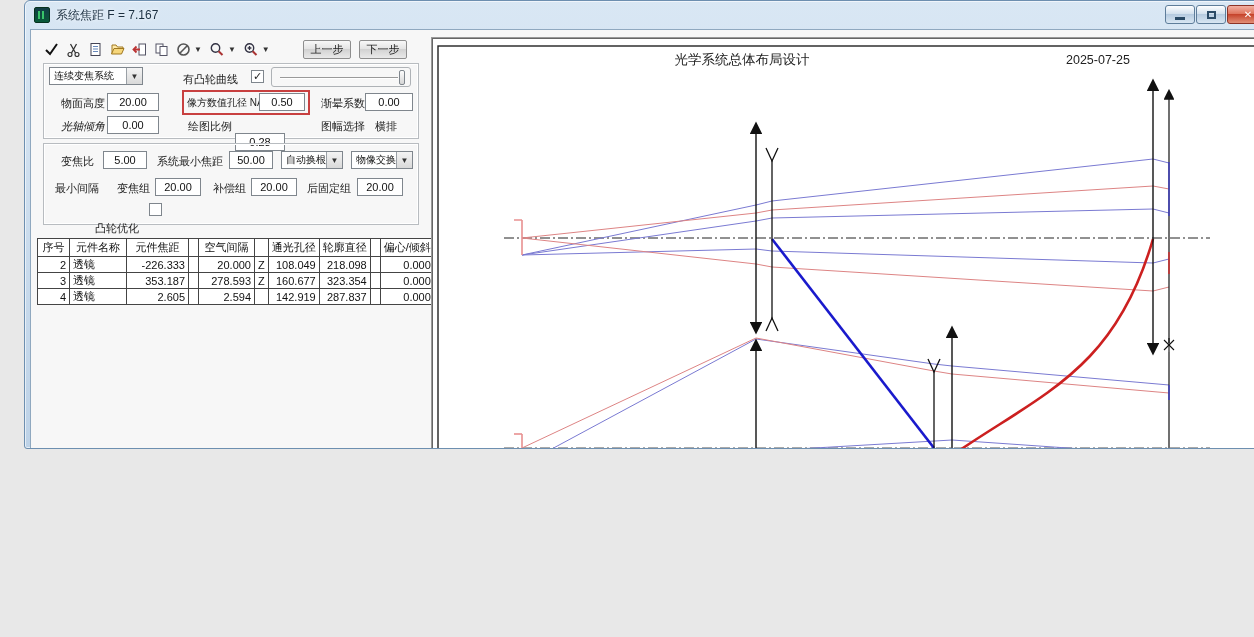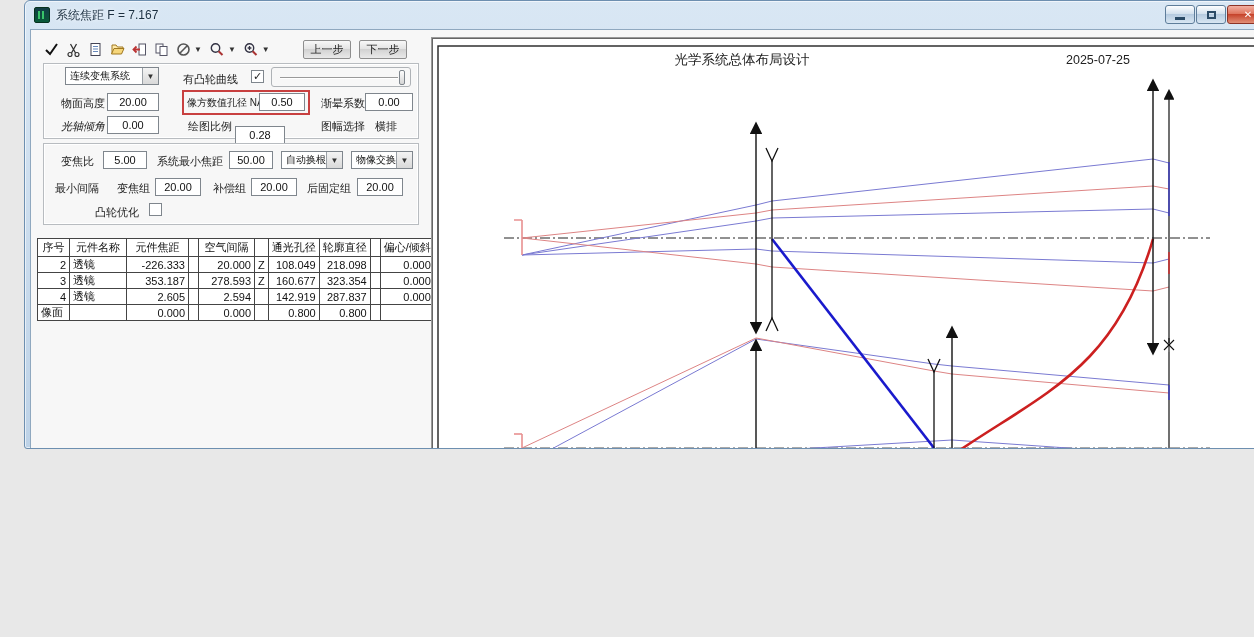--- a/index.html
+++ b/index.html
@@ -137,21 +137,21 @@
           <path d="M4.6 6h3.8M6.5 4.1v3.8" stroke="#334" stroke-width="1.3"></path>
         </svg>
       </span>
       <span class="dd">▼</span>
     </div>
   <div class="stepbtn" style="left:278px;">上一步</div>
   <div class="stepbtn" style="left:334px;">下一步</div>
 
   <div class="groupbox" style="left:18px;top:62px;width:376px;height:76px;"></div>
 
-  <div class="sel" style="left:40px;top:66px;width:94px;">
+  <div class="sel" style="left:24px;top:66px;width:94px;">
     <span style="font-size:10px;">连续变焦系统</span>
     <span class="arrowbox">▼</span>
   </div>
   <span class="lbl" style="left:158px;top:71px;">有凸轮曲线</span>
   <div class="chk" style="left:226px;top:69px;">✓</div>
   <div class="slider" style="left:246px;top:66px;width:140px;height:20px;">
     <div class="groove"></div>
     <div class="thumb"></div>
   </div>
 
@@ -159,21 +159,21 @@
   <span class="lbl" style="left:36px;top:95px;">物面高度</span>
   <input class="inp" style="left: 82px; top: 92px; width: 52px;" value="20.00">
   <span class="lbl" style="left:162px;top:95px;font-size:10px;">像方数值孔径 NA</span>
   <input class="inp" style="left: 234px; top: 92px; width: 46px;" value="0.50">
   <span class="lbl" style="left:296px;top:95px;">渐晕系数</span>
   <input class="inp" style="left: 340px; top: 92px; width: 48px;" value="0.00">
 
   <span class="lbl" style="left:36px;top:118px;font-style:italic;">光轴倾角</span>
   <input class="inp" style="left: 82px; top: 115px; width: 52px;" value="0.00">
   <span class="lbl" style="left:163px;top:118px;">绘图比例</span>
-  <input class="inp" style="left: 210px; top: 125px; width: 50px;" value="0.28">
+  <input class="inp" style="left: 210px; top: 132px; width: 50px;" value="0.28">
   <span class="lbl" style="left:296px;top:118px;">图幅选择</span>
   <span class="lbl" style="left:350px;top:118px;">横排</span>
 
   <div class="groupbox" style="left:18px;top:142px;width:376px;height:82px;"></div>
 
   <span class="lbl" style="left:36px;top:153px;">变焦比</span>
   <input class="inp" style="left: 78px; top: 150px; width: 44px;" value="5.00">
   <span class="lbl" style="left:132px;top:153px;">系统最小焦距</span>
   <input class="inp" style="left: 204px; top: 150px; width: 44px;" value="50.00">
   <div class="sel" style="left:256px;top:150px;width:62px;">
@@ -186,21 +186,21 @@
   </div>
 
   <span class="lbl" style="left:30px;top:180px;">最小间隔</span>
   <span class="lbl" style="left:92px;top:180px;">变焦组</span>
   <input class="inp" style="left: 130px; top: 177px; width: 46px;" value="20.00">
   <span class="lbl" style="left:188px;top:180px;">补偿组</span>
   <input class="inp" style="left: 226px; top: 177px; width: 46px;" value="20.00">
   <span class="lbl" style="left:282px;top:180px;">后固定组</span>
   <input class="inp" style="left: 332px; top: 177px; width: 46px;" value="20.00">
 
-  <span class="lbl" style="left:70px;top:204px;">凸轮优化</span>
+  <span class="lbl" style="left:70px;top:220px;">凸轮优化</span>
   <div class="chk" style="left:124px;top:202px;"></div>
 
   <table class="grid" id="elem-table">
     <colgroup id="tbl-cols">
         <col style="width: 32px;">
         <col style="width: 57px;">
         <col style="width: 62px;">
         <col style="width: 10px;">
         <col style="width: 56px;">
         <col style="width: 12px;">
@@ -253,32 +253,20 @@
           <td class="txt">透镜</td>
           <td class="num">2.605</td>
           <td class="txt"></td>
           <td class="num">2.594</td>
           <td class="txt"></td>
           <td class="num">142.919</td>
           <td class="num">287.837</td>
           <td class="txt"></td>
           <td class="num">0.000</td>
         </tr>
-        <tr>
-          <td class="txt">像面</td>
-          <td class="txt"></td>
-          <td class="num">0.000</td>
-          <td class="txt"></td>
-          <td class="num">0.000</td>
-          <td class="txt"></td>
-          <td class="num">0.800</td>
-          <td class="num">0.800</td>
-          <td class="txt"></td>
-          <td class="txt"></td>
-        </tr>
       </tbody>
   </table>
 
   <div class="canvas">
     <svg width="840" height="584" viewBox="0 0 840 584">
       <defs>
         <marker id="ah" viewBox="0 0 10 10" refX="8" refY="5" markerWidth="9" markerHeight="9" orient="auto-start-reverse">
           <path d="M0 0L10 5L0 10z" fill="#111"></path>
         </marker>
       </defs>

